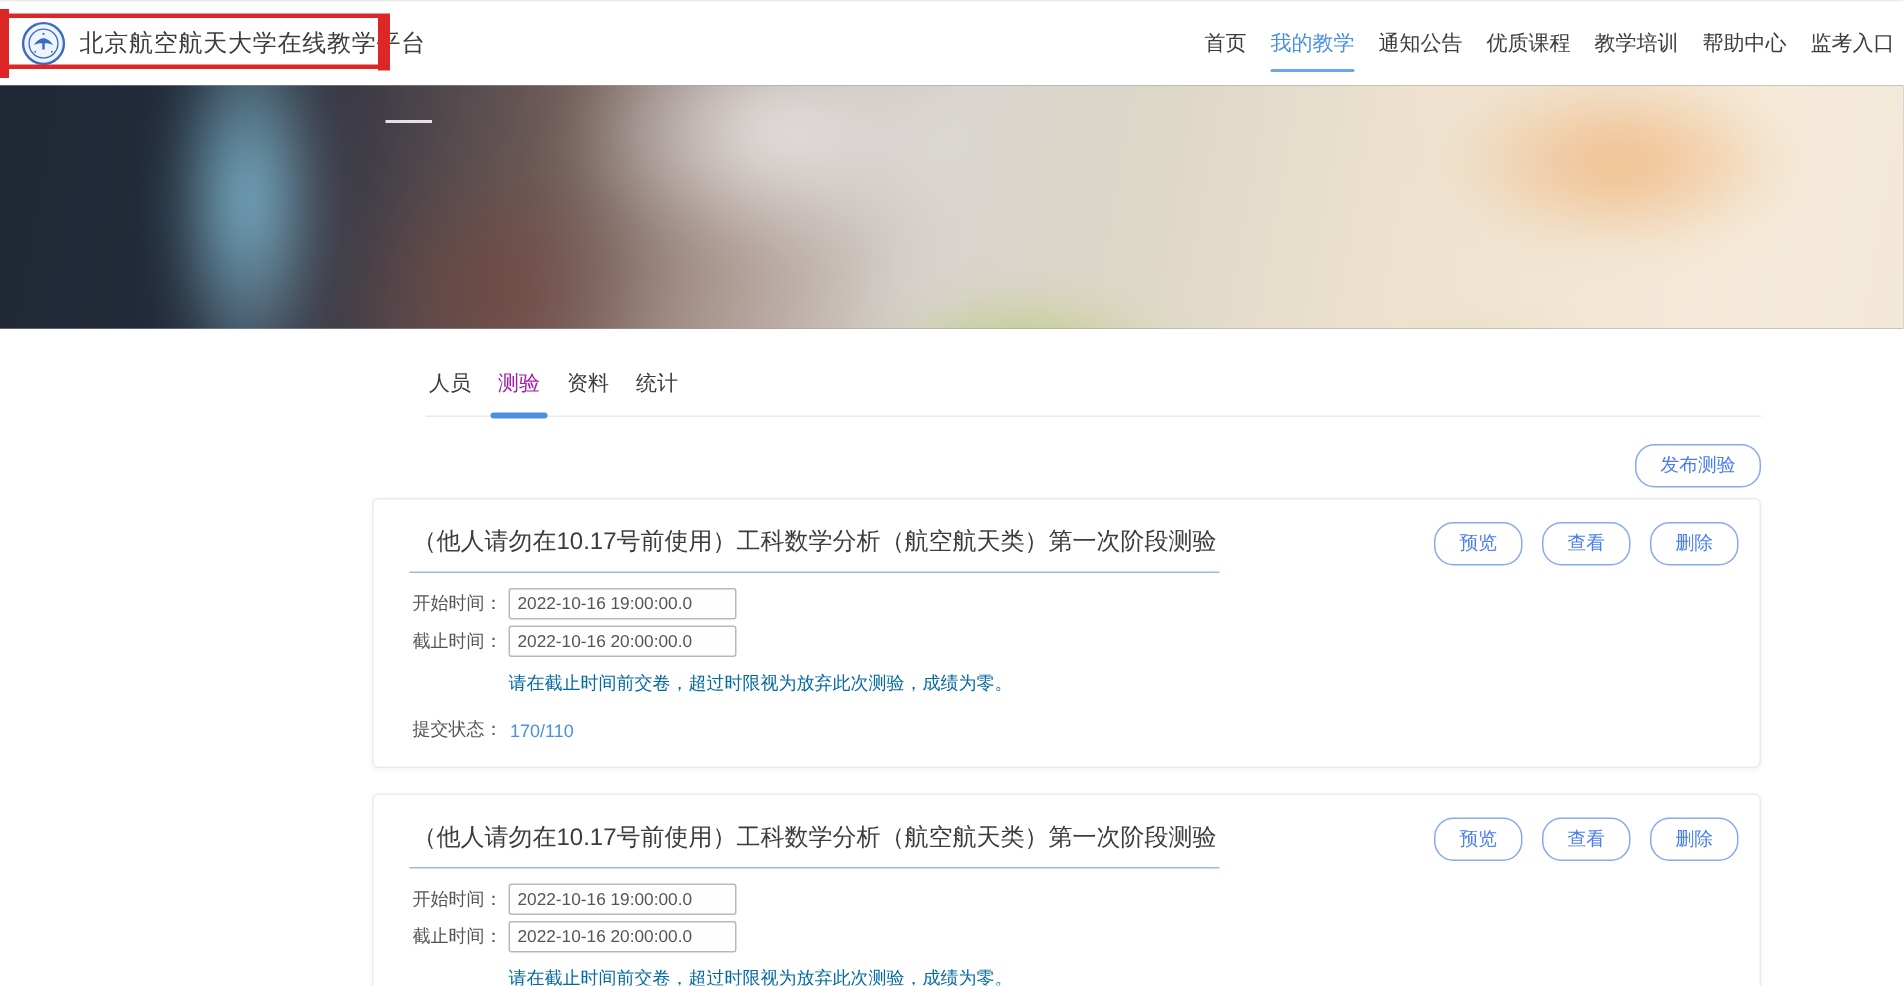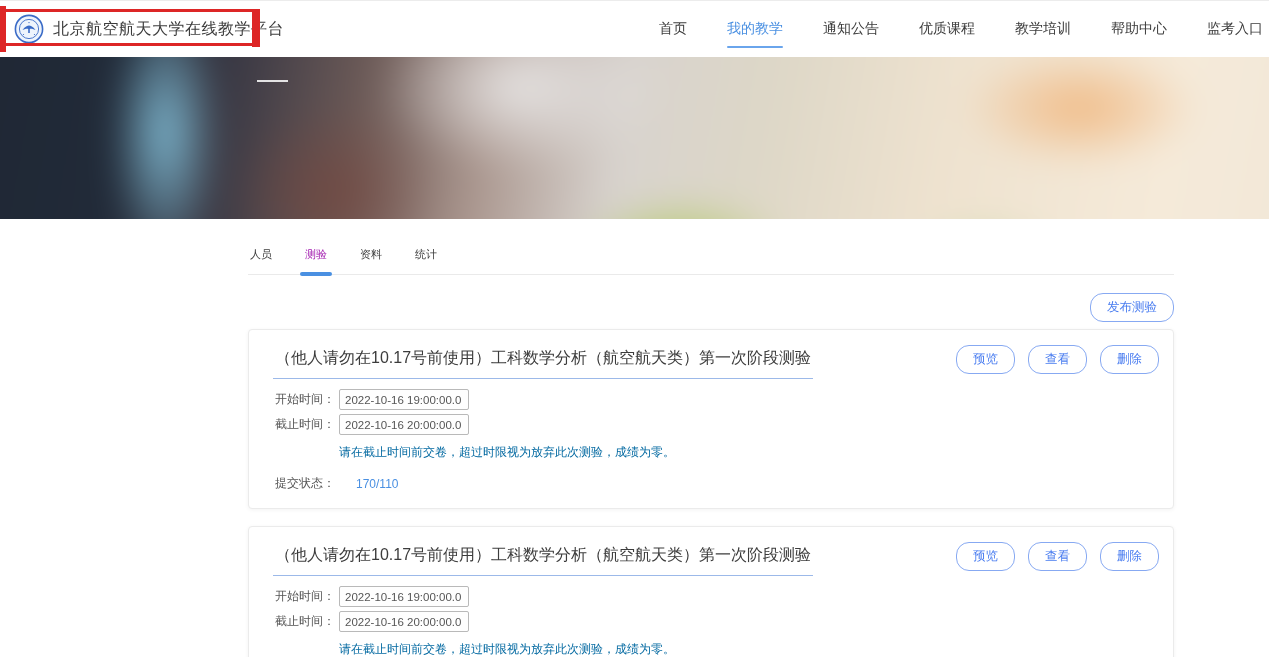--- a/index.html
+++ b/index.html
@@ -38,21 +38,21 @@
     width: 7px; height: 46px;
     background: #dd2626;
   }
   .annotation::after {
     content: ""; position: absolute;
     right: -3px; top: -1px;
     width: 8px; height: 36px;
     background: #dd2626;
   }
 
-  .nav { margin-left: auto; display: flex; align-items: center; gap: 40px; font-size: 14px; }
+  .nav { margin-left: auto; display: flex; align-items: center; gap: 16px; font-size: 14px; }
   .nav-item { color: #3c3c3c; cursor: pointer; position: relative; white-space: nowrap; padding: 6px 0; }
   .nav-item.active { color: #4a90e2; }
   .nav-item.active::after {
     content: ""; position: absolute;
     left: 0; right: 0; bottom: -4px;
     height: 2px; background: #6aa5ec; border-radius: 1px;
   }
 
   
   .hero { position: relative; height: 162px; overflow: hidden; background: #3a3f4a; }
@@ -76,25 +76,26 @@
   .hero-title {
     position: absolute; left: 254px; top: 46px;
     font-size: 31px; font-weight: 400; color: #ffffff;
     letter-spacing: 1px;
   }
 
   
   .content { margin: 0 95px 0 248px; width: 926px; }
 
   .tabs {
-    display: flex; gap: 33px;
+    display: flex; gap: 18px;
     margin-top: 28px;
-    font-size: 11px;
+    font-size: 14px;
     border-bottom: 1px solid #eaeaea;
     padding: 0 2px 12px 2px;
+    margin-left: 36px;
   }
   .tab { color: #3c3c3c; cursor: pointer; position: relative; }
   .tab.active { color: #a21caf; }
   .tab.active::after {
     content: ""; position: absolute;
     left: -5px; right: -5px; bottom: -14px;
     height: 4px; background: #4a90e2; border-radius: 2px;
   }
 
   .toolbar { display: flex; justify-content: flex-end; margin: 18px 0 7px 0; }
@@ -129,32 +130,32 @@
     padding: 5px 2px 9px 2px;
     border-bottom: 1px solid #9cb9e9;
     align-self: flex-start;
   }
   .card-actions { display: flex; gap: 13px; padding-top: 2px; }
 
   .form-area { margin-top: 10px; padding-left: 2px; }
   .form-row { display: flex; align-items: center; margin-bottom: 4px; }
   .form-label { font-size: 12px; color: #555; width: 64px; flex: 0 0 auto; }
   .time-input {
-    width: 130px; height: 21px;
+    width: 152px; height: 21px;
     border: 1px solid #b9b9b9;
     border-radius: 2px;
     background: #fefefe;
     font-family: inherit;
     font-size: 11.5px;
     color: #555;
     padding: 0 5px;
   }
   .note { font-size: 12px; color: #0369a1; margin: 9px 0 0 64px; }
   .status-row { display: flex; align-items: center; margin-top: 14px; font-size: 12px; }
-  .status-row .form-label { width: auto; margin-right: 21px; }
+  .status-row .form-label { width: auto; margin-right: 5px; }
   .status-link { color: #4a90e2; text-decoration: none; cursor: pointer; font-size: 12px; }
 </style>
 </head>
 <body>
 
 <header class="header">
   <div class="logo-wrap">
     <svg class="logo-seal" viewBox="0 0 30 30">
       <circle cx="15" cy="15" r="13.6" fill="#eef4fc" stroke="#3a6bc7" stroke-width="1.6"></circle>
       <circle cx="15" cy="15" r="9.6" fill="none" stroke="#3a6bc7" stroke-width="0.9"></circle>

